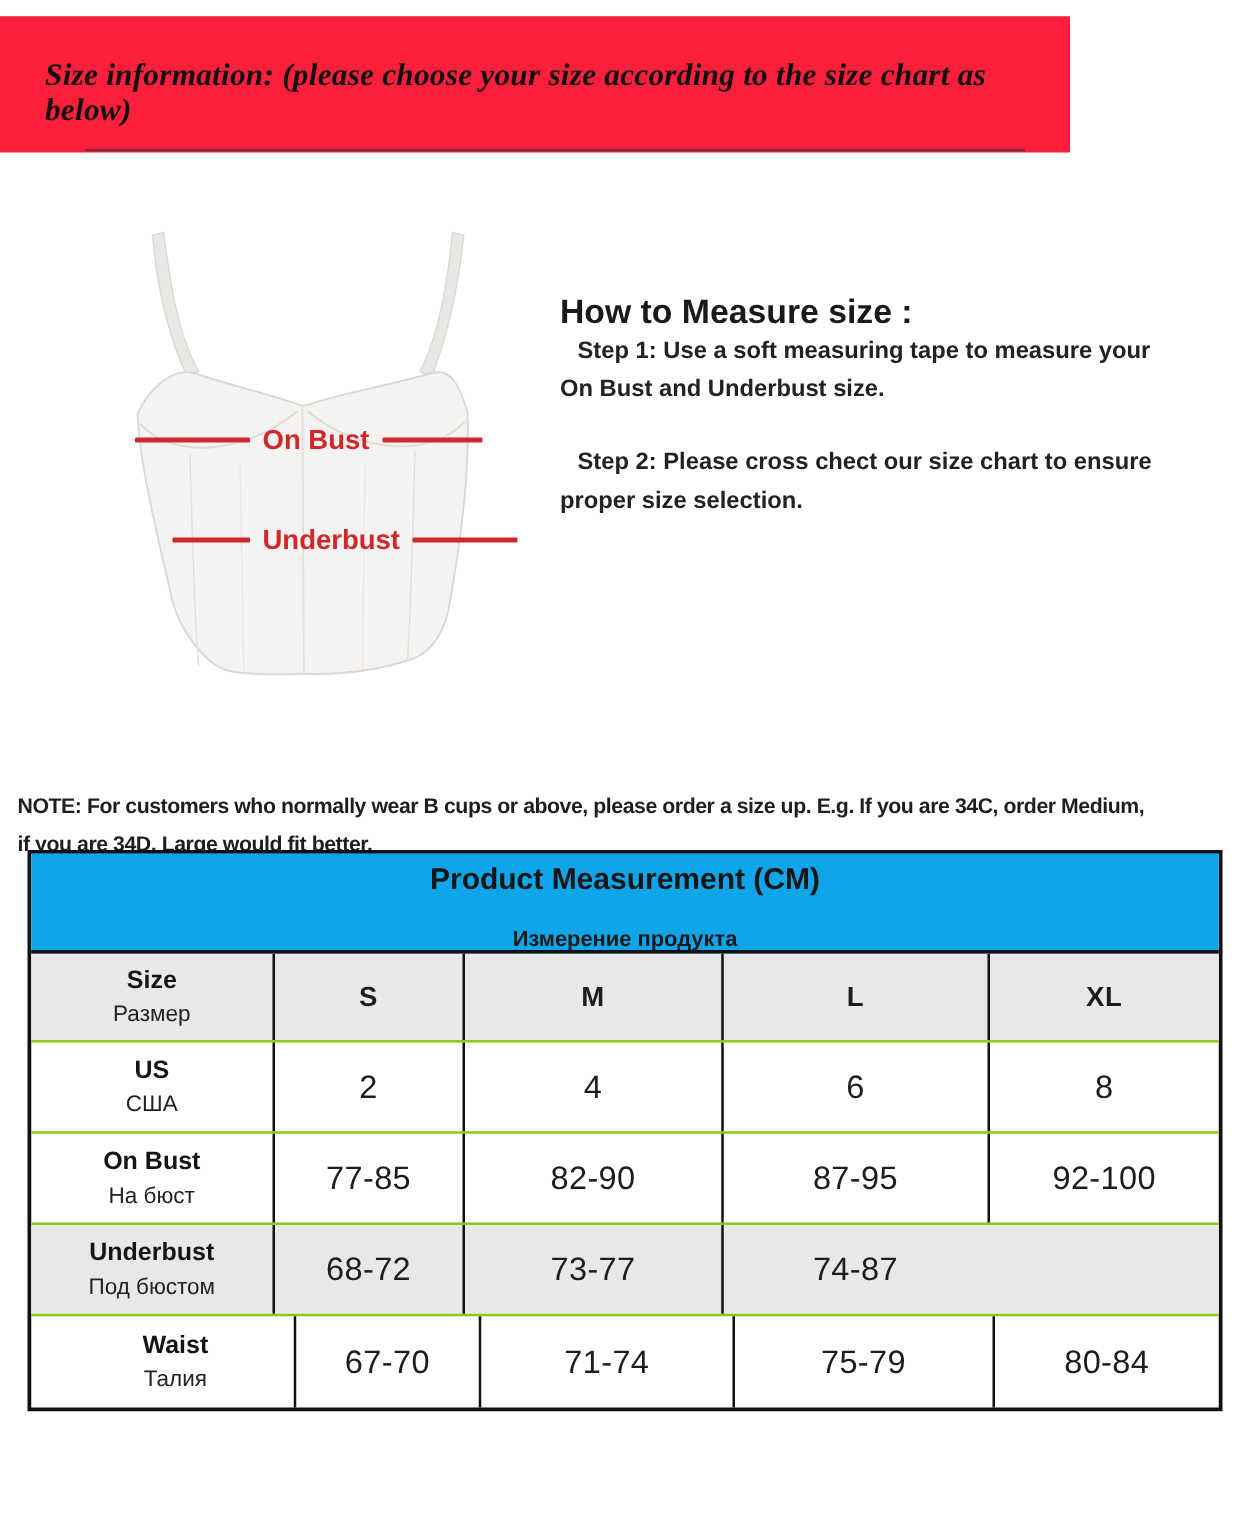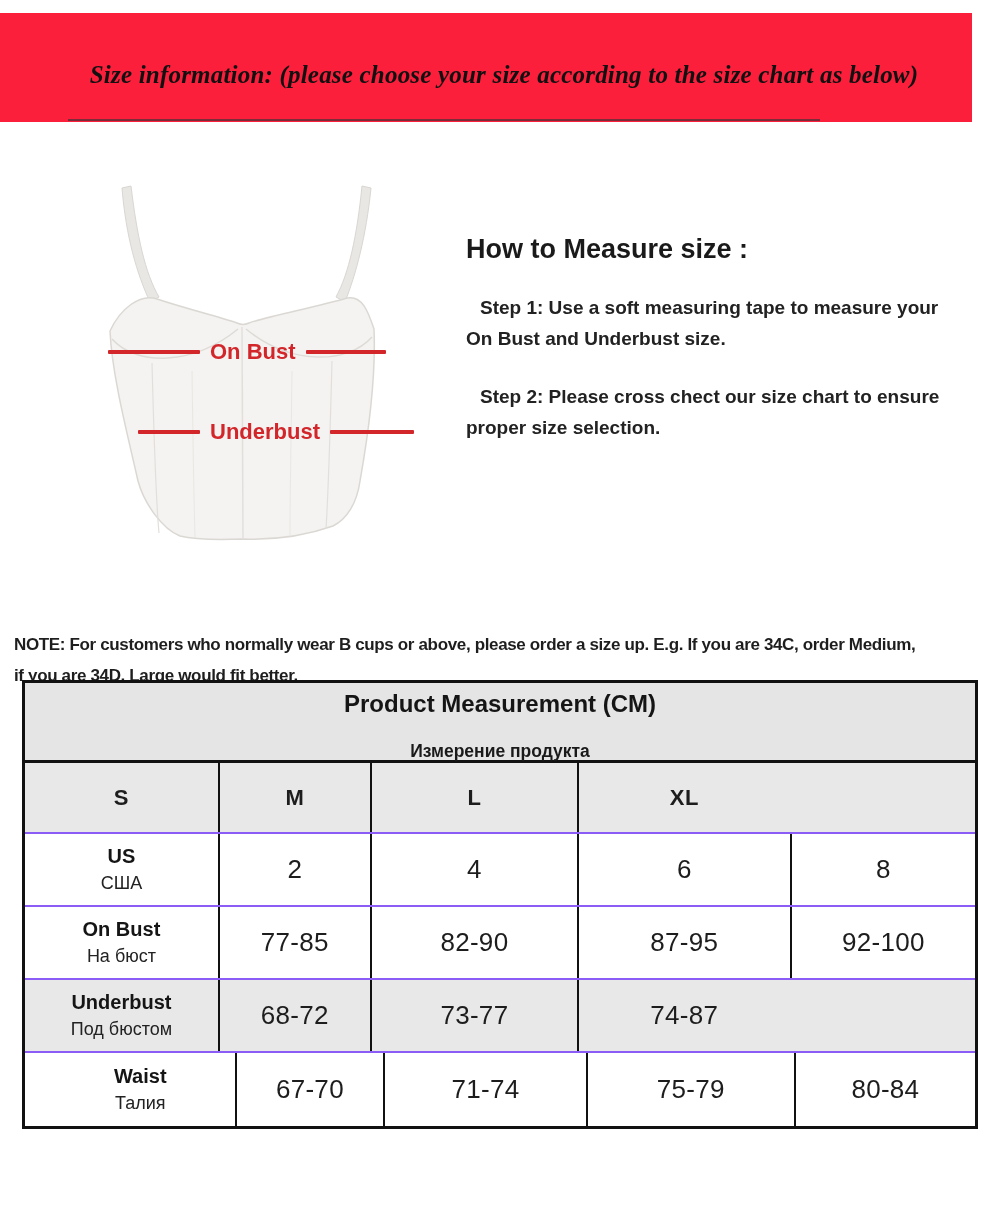--- a/index.html
+++ b/index.html
@@ -1,21 +1,21 @@
 <!DOCTYPE html>
 <html><head>
 <meta charset="utf-8">
 <style>
   * { margin: 0; padding: 0; box-sizing: border-box; }
   html, body { width: 1000px; height: 1220px; background: #ffffff; overflow: hidden; }
   body { position: relative; font-family: "Liberation Sans", sans-serif; color: #1c1c1c; }
 
   
   .banner {
-    position: absolute; left: 0; top: 13px; width: 972px; height: 109px;
+    position: absolute; left: 0; top: 13px; width: 856px; height: 109px;
     background: #fb1f3c;
     display: flex; align-items: center; justify-content: center; padding-left: 36px;
   }
   .banner-text {
     font-family: "Liberation Serif", serif;
     font-style: italic; font-weight: bold;
     font-size: 25px; color: #111111;
     padding-top: 14px; letter-spacing: 0.2px;
   }
   .banner-underline {
@@ -34,54 +34,54 @@
   .annot .seg { height: 4px; background: #d2262b; border-radius: 1px; }
   .annot .lbl { margin: 0 10px; line-height: 24px; }
   .annot-onbust { left: 108px; top: 340px; }
   .annot-onbust .seg-l { width: 92px; }
   .annot-onbust .seg-r { width: 80px; }
   .annot-underbust { left: 138px; top: 420px; }
   .annot-underbust .seg-l { width: 62px; }
   .annot-underbust .seg-r { width: 84px; }
 
   
-  .howto { position: absolute; left: 466px; top: 234px; width: 535px; }
+  .howto { position: absolute; left: 448px; top: 234px; width: 535px; }
   .howto-title { font-size: 27px; font-weight: bold; color: #1a1a1a; }
   .step {
-    margin-top: 27px; font-size: 19px; font-weight: bold; color: #222222;
+    font-size: 19px; font-weight: bold; color: #222222;
     line-height: 31px; white-space: pre-line; text-indent: 14px;
   }
   .step + .step { margin-top: 27px; }
 
   
   .note {
     position: absolute; left: 14px; top: 589px; width: 985px;
     font-size: 17px; font-weight: bold; color: #1e1e1e;
     line-height: 31px; letter-spacing: -0.35px; white-space: pre-line; margin-top: 40px;
   }
 
   
   .size-table {
     position: absolute; left: 22px; top: 680px; width: 956px;
     border: 3px solid #111111; background: #ffffff;
   }
   .t-header {
-    height: 80px; background: #e5e5e5; border-bottom: 3px solid #111111;
+    height: 80px; background: #0ea5e9; border-bottom: 3px solid #111111;
     display: flex; flex-direction: column; align-items: center; justify-content: center;
     gap: 23px; padding-top: 9px;
   }
   .t-title { font-size: 24px; font-weight: bold; color: #151515; }
   .t-subtitle { font-size: 17.5px; font-weight: bold; color: #1a1a1a; }
 
   .t-row {
     display: grid;
     grid-template-columns: 20.3% 16% 21.8% 22.4% 19.5%;
     height: 73px;
   }
-  .t-row + .t-row { border-top: 2px solid #8b5cf6; }
+  .t-row + .t-row { border-top: 2px solid #84cc16; }
   .t-row.shaded { background: #e8e8e8; }
   .t-row.row-size { height: 69px; }
   .t-row.row-waist { height: 75px; padding-left: 21px; }
 
   .cell {
     display: flex; flex-direction: column; align-items: center; justify-content: center;
   }
   .cell + .cell { border-left: 2px solid #111111; }
   .cell-label .en { font-size: 20px; font-weight: bold; line-height: 28px; color: #151515; }
   .cell-label .ru { font-size: 18px; line-height: 27px; color: #222222; }
@@ -150,20 +150,24 @@
 <div class="note">NOTE: For customers who normally wear B cups or above, please order a size up. E.g. If you are 34C, order Medium,
 if you are 34D, Large would fit better.</div>
 
 <div class="size-table">
   <div class="t-header">
     <div class="t-title">Product Measurement (CM)</div>
     <div class="t-subtitle">Измерение продукта</div>
   </div>
 
   <div class="t-row shaded row-size">
+    <div class="cell cell-label">
+      <div class="en">Size</div>
+      <div class="ru">Размер</div>
+    </div>
     <div class="cell cell-value">S</div>
     <div class="cell cell-value">M</div>
     <div class="cell cell-value">L</div>
     <div class="cell cell-value">XL</div>
   </div>
 
   <div class="t-row">
     <div class="cell cell-label">
       <div class="en">US</div>
       <div class="ru">США</div>

